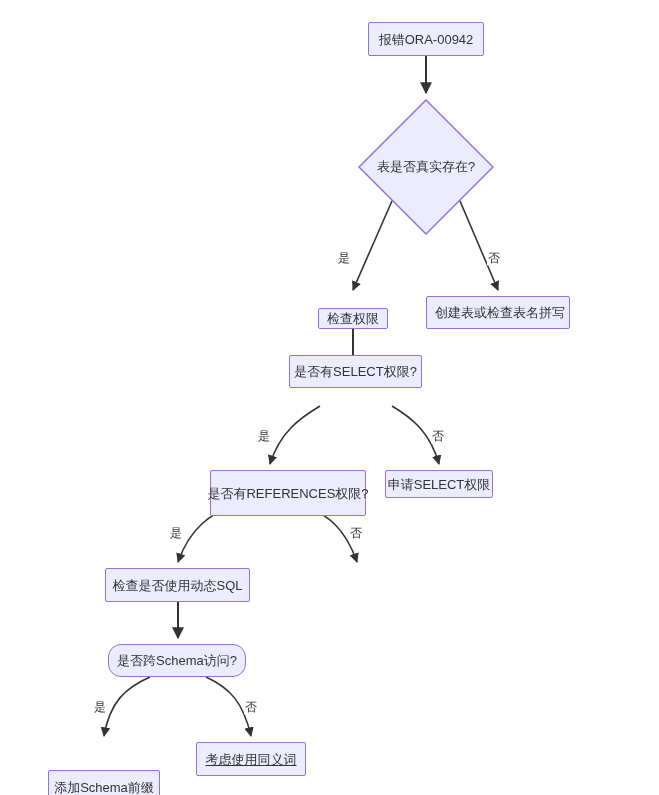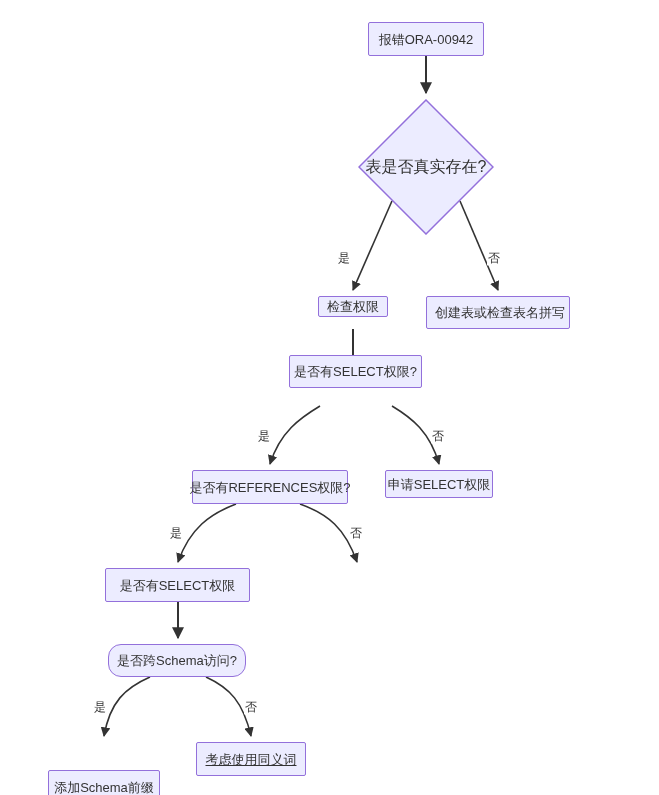--- a/index.html
+++ b/index.html
@@ -55,21 +55,21 @@
   .diamond-shape {
     position: absolute;
     left: 0;
     top: 0;
     width: 100%;
     height: 100%;
   }
   .diamond-text {
     position: relative;
     color: #333333;
-    font-size: 16px;
+    font-size: 13px;
     white-space: nowrap;
     z-index: 3;
   }
   .edge-label {
     position: absolute;
     z-index: 3;
     font-size: 12px;
     color: #333333;
     background: #ffffff;
     padding: 0 1px;
@@ -117,42 +117,42 @@
     <span class="node-label">报错ORA-00942</span>
   </div>
 
   <div class="diamond-wrap" style="left:358px; top:99px; width:136px; height:136px;">
     <svg class="diamond-shape" viewBox="0 0 136 136" preserveAspectRatio="none">
       <polygon points="68,1 135,68 68,135 1,68" fill="#ECECFF" stroke="#9370DB" stroke-width="1.5"></polygon>
     </svg>
     <span class="diamond-text">表是否真实存在?</span>
   </div>
 
-  <div class="node" style="left:318px; top:296px; width:70px; height:21px;">
+  <div class="node" style="left:318px; top:308px; width:70px; height:21px;">
     <span class="node-label">检查权限</span>
   </div>
 
   <div class="node" style="left:426px; top:296px; width:144px; height:33px;justify-content:flex-end;">
     <span class="node-label">创建表或检查表名拼写</span>
   </div>
 
   <div class="node" style="left:289px; top:355px; width:133px; height:33px;text-align:right;">
     <span class="node-label">是否有SELECT权限?</span>
   </div>
 
-  <div class="node" style="left:192px; top:470px; width:156px; height:34px;">
+  <div class="node" style="left:210px; top:470px; width:156px; height:46px;">
     <span class="node-label">是否有REFERENCES权限?</span>
   </div>
 
   <div class="node" style="left:385px; top:470px; width:108px; height:28px;">
     <span class="node-label">申请SELECT权限</span>
   </div>
 
   <div class="node" style="left:105px; top:568px; width:145px; height:34px;">
-    <span class="node-label">是否有SELECT权限</span>
+    <span class="node-label">检查是否使用动态SQL</span>
   </div>
 
 
   <div class="node" style="left:108px; top:644px; width:138px; height:33px;border-radius:13px;">
     <span class="node-label">是否跨Schema访问?</span>
   </div>
 
   <div class="node" style="left:48px; top:742px; width:112px; height:34px;margin-top:28px;">
     <span class="node-label">添加Schema前缀</span>
   </div>

